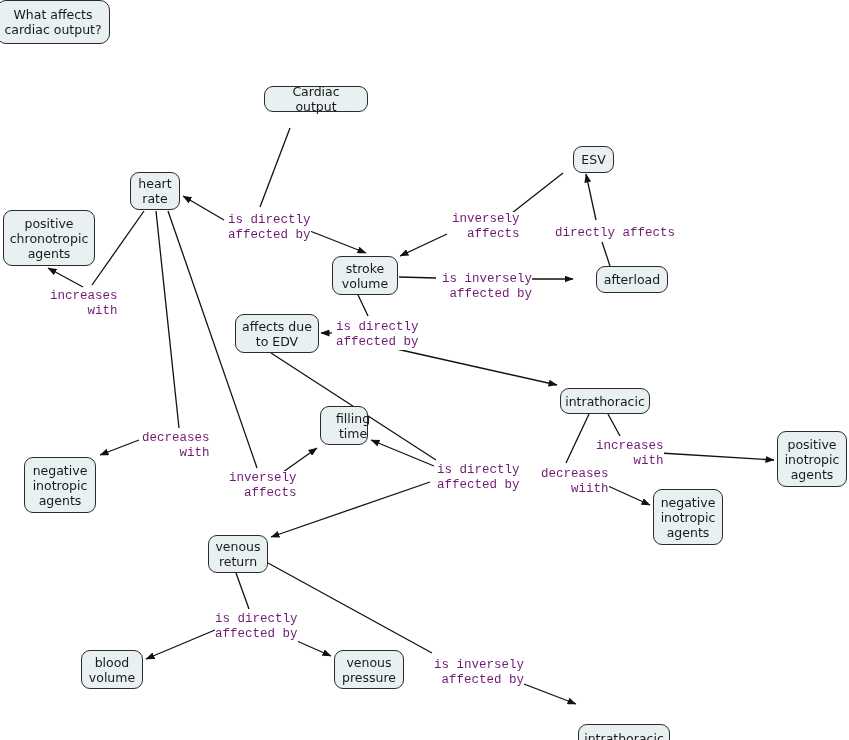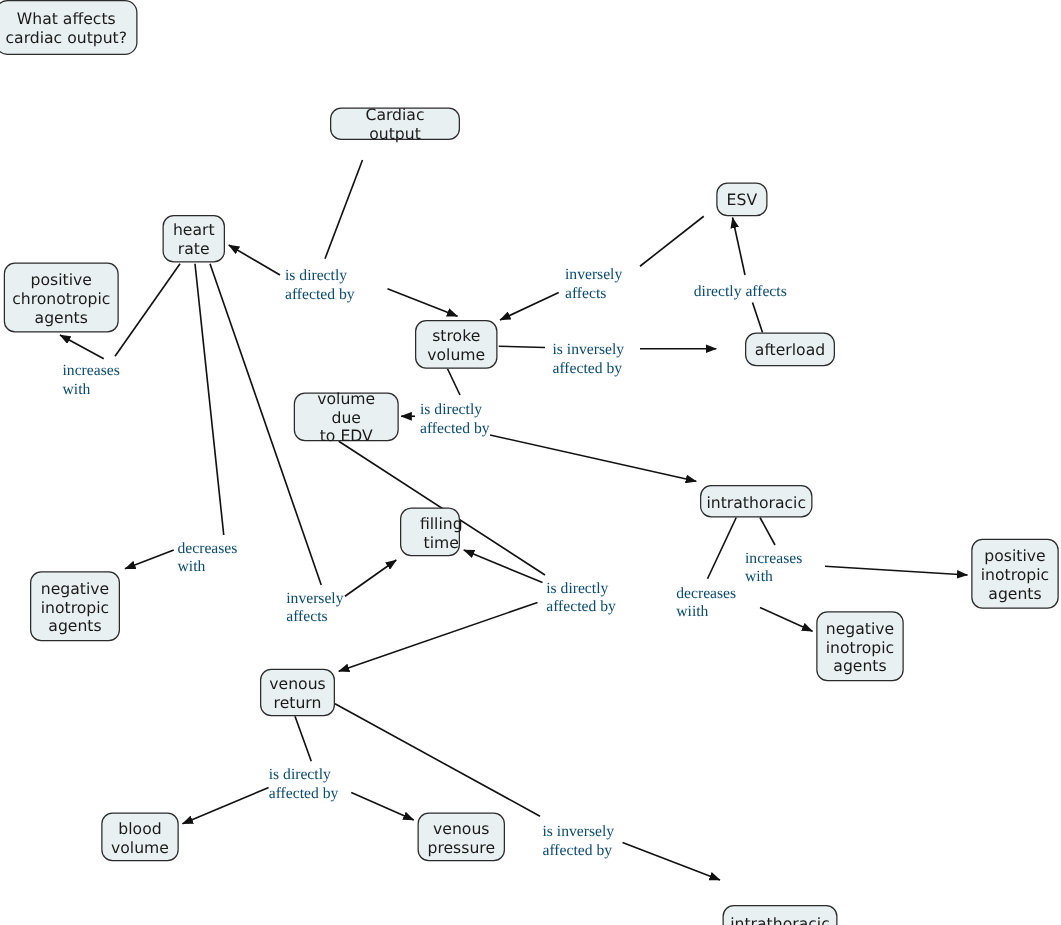--- a/index.html
+++ b/index.html
@@ -38,25 +38,25 @@
     text-align: center;
     display: flex;
     align-items: center;
     justify-content: center;
     padding: 2px 6px;
     white-space: pre-line;
     z-index: 5;
   }
   .link-label {
     position: absolute;
-    color: #0c4a6e;
-    font-family: Liberation Serif, serif;
+    color: #701a75;
+    font-family: Liberation Mono, monospace;
     font-size: 12.5px;
     line-height: 15px;
-    text-align: left;
+    text-align: right;
     white-space: pre-line;
     background: #ffffff;
     z-index: 4;
   }
   .question-node {
     border-radius: 10px;
   }
 </style>
 </head>
 <body>
@@ -108,21 +108,21 @@
       <div class="node" style="left: 264px; top: 86px; width: 104px; height: 26px;">Cardiac output</div>
       <div class="node" style="left: 130px; top: 172px; width: 50px; height: 38px;">heart
 rate</div>
       <div class="node" style="left: 573px; top: 146px; width: 41px; height: 27px;">ESV</div>
       <div class="node" style="left: 3px; top: 210px; width: 92px; height: 56px;">positive
 chronotropic
 agents</div>
       <div class="node" style="left: 332px; top: 256px; width: 66px; height: 39px;">stroke
 volume</div>
       <div class="node" style="left: 576px; top: 266px; width: 72px; height: 27px; margin-left: 20px;">afterload</div>
-      <div class="node" style="left: 235px; top: 314px; width: 84px; height: 39px;">volume due
+      <div class="node" style="left: 235px; top: 314px; width: 84px; height: 39px;">affects due
 to EDV</div>
       <div class="node" style="left: 560px; top: 388px; width: 90px; height: 26px;">intrathoracic</div>
       <div class="node" style="left: 320px; top: 406px; width: 48px; height: 39px; padding-left: 24px;">filling
 time</div>
       <div class="node" style="left: 777px; top: 431px; width: 70px; height: 56px;">positive
 inotropic
 agents</div>
       <div class="node" style="left: 24px; top: 457px; width: 72px; height: 56px;">negative
 inotropic
 agents</div>

